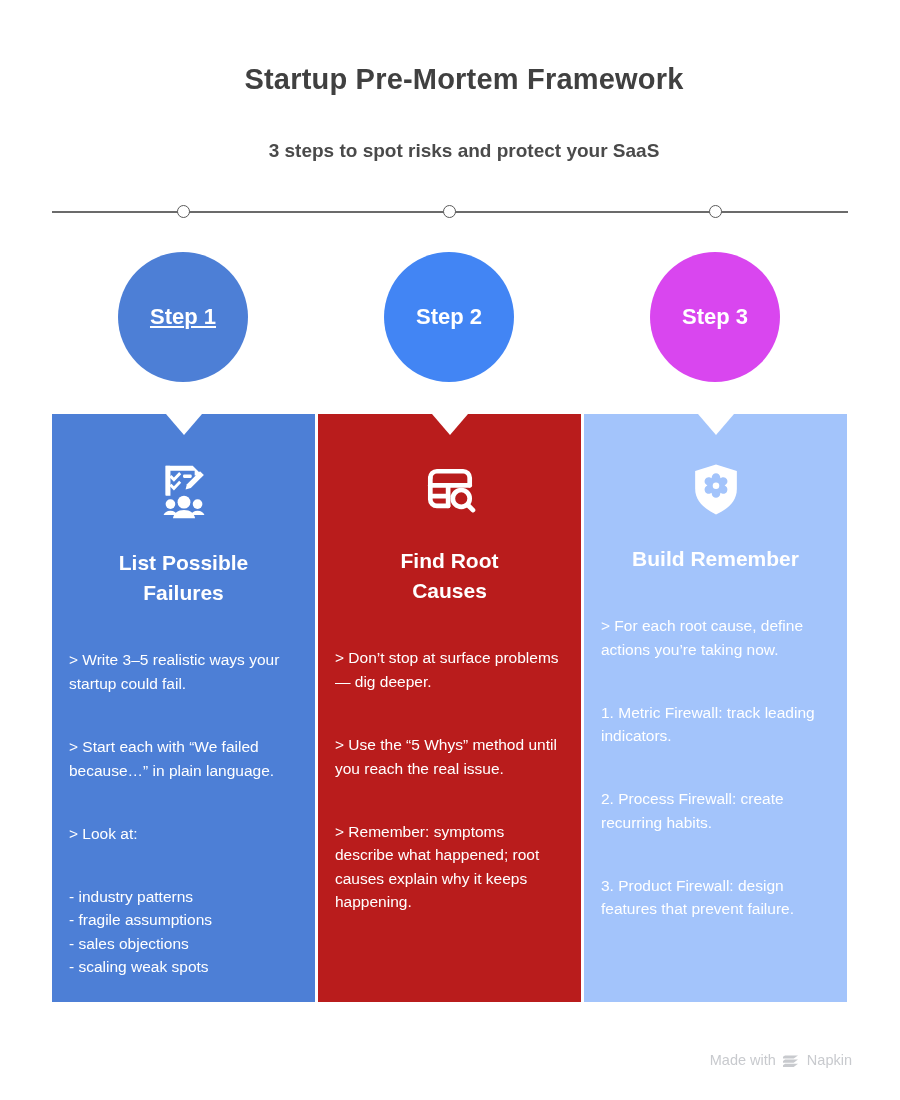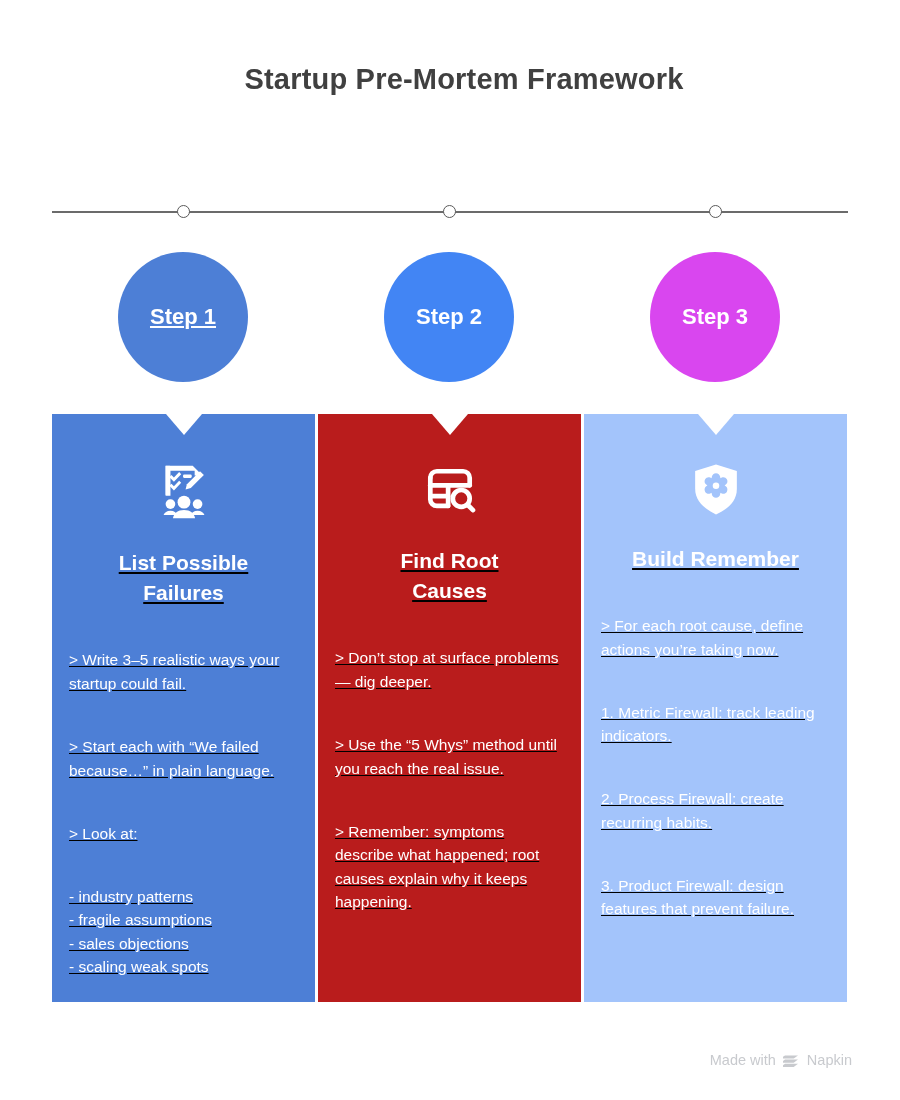--- a/index.html
+++ b/index.html
@@ -101,21 +101,20 @@
     height: 588px;
     display: flex;
     gap: 3px;
   }
   .panel {
     position: relative;
     width: 263px;
     box-sizing: border-box;
     padding: 0 17px;
     overflow: hidden;
-    text-decoration: underline;
   }
   .notch {
     position: absolute;
     left: 50%;
     top: 0;
     transform: translateX(-50%);
     width: 0;
     height: 0;
     border-left: 18px solid transparent;
     border-right: 18px solid transparent;
@@ -159,20 +158,21 @@
   .napkin-mark {
     display: inline-flex;
     align-items: center;
   }
 </style>
 </head>
 <body>
 
 <div class="header">
   <h1 class="title" style="color: rgb(64, 64, 64);">Startup Pre-Mortem Framework</h1>
+  <h2 class="subtitle" style="color: rgb(74, 74, 74);">3 steps to spot risks and protect your SaaS</h2>
 </div>
 
 <div class="timeline">
   <div class="timeline-line" style="background: rgb(107, 107, 107);"></div>
   <div class="timeline-dot d1"></div>
   <div class="timeline-dot d2"></div>
   <div class="timeline-dot d3"></div>
 </div>
 
 <div class="circles">

